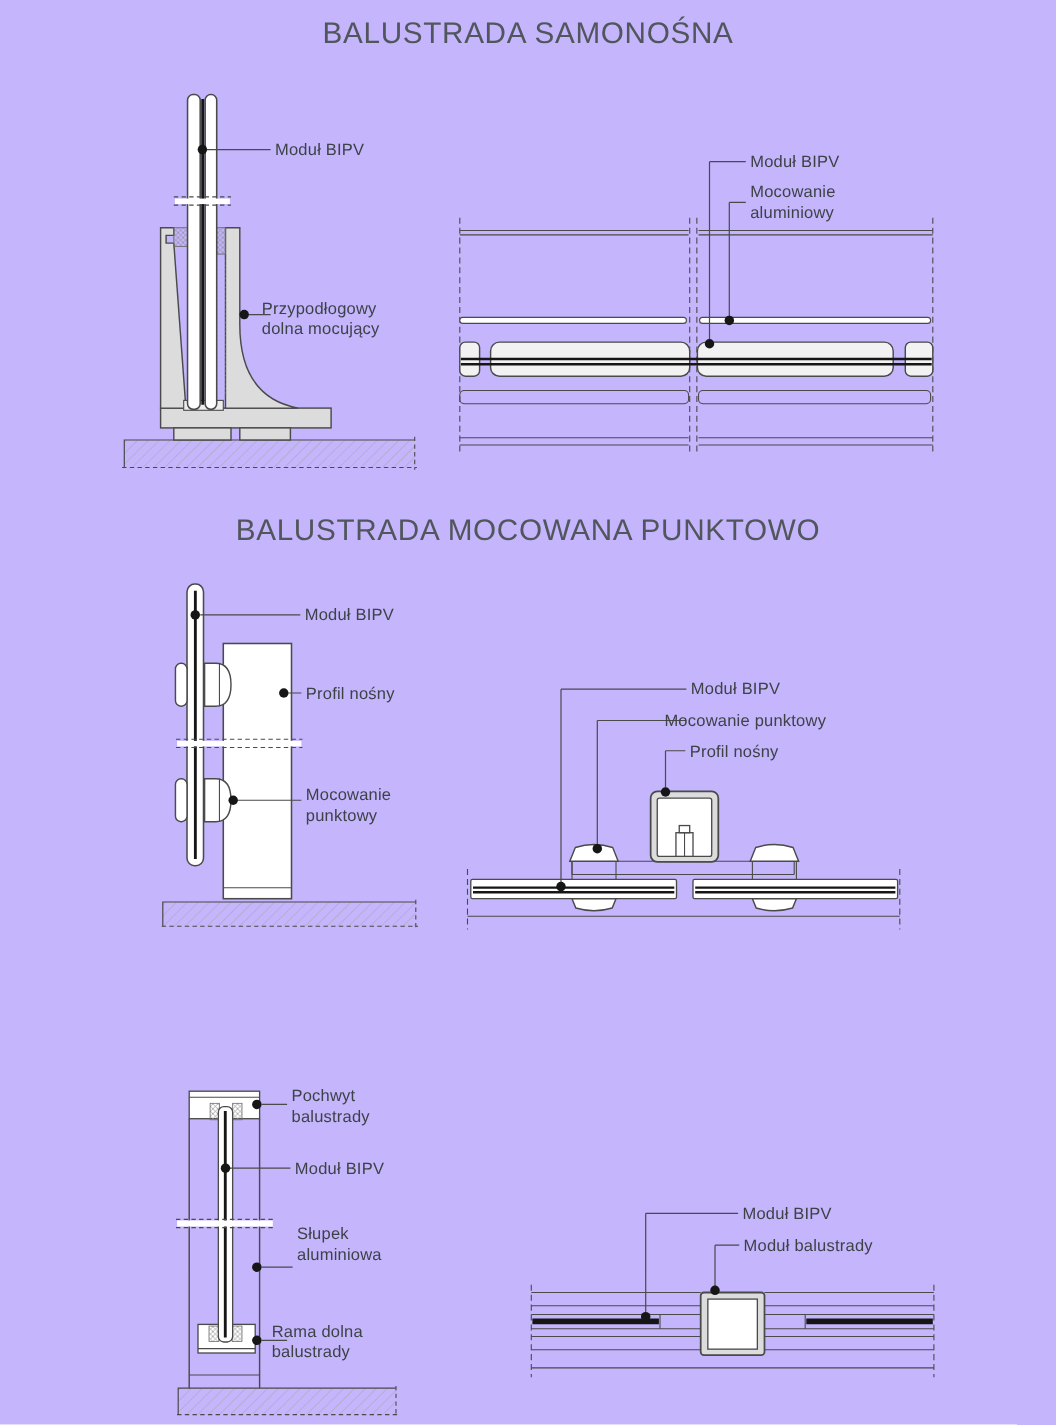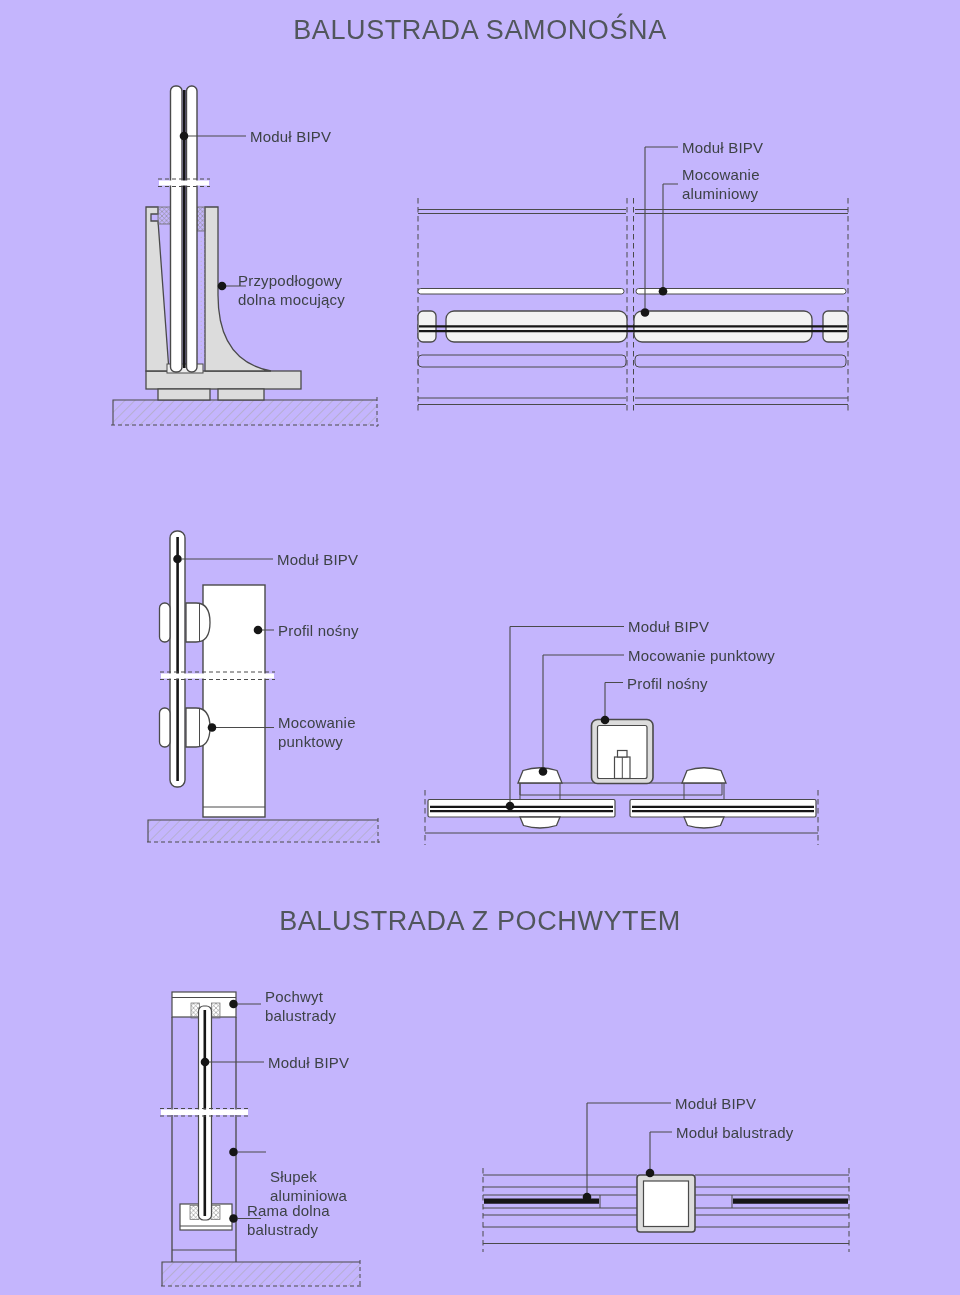--- a/index.html
+++ b/index.html
@@ -197,49 +197,49 @@
       <rect x="637" y="1175" width="58" height="57" rx="3" class="gfill16"></rect>
       <rect x="643.5" y="1181" width="45" height="45.5" class="wfill12"></rect>
 
       <path class="ln" d="M587,1103 H671 M587,1103 V1193 M650,1132 H672 M650,1132 V1169"></path>
       <circle cx="587" cy="1197" r="4.3" class="dot"></circle>
       <circle cx="650" cy="1173" r="4.3" class="dot"></circle>
     </g>
   </svg>
 
   <div class="title" style="top:15px">BALUSTRADA SAMONOŚNA</div>
-  <div class="title" style="top:906px">BALUSTRADA Z POCHWYTEM</div>
+  <div class="title" style="top:467px">BALUSTRADA MOCOWANA PUNKTOWO</div>
 
   <div class="lbl" style="left:250px;top:126.5px">Moduł BIPV</div>
   <div class="lbl" style="left:238px;top:270.5px">
     <div>Przypodłogowy</div>
     <div>dolna mocujący</div>
   </div>
   <div class="lbl" style="left:682px;top:137.5px">Moduł BIPV</div>
   <div class="lbl" style="left:682px;top:164.5px">
     <div>Mocowanie</div>
     <div>aluminiowy</div>
   </div>
 
   <div class="lbl" style="left:277px;top:549.5px">Moduł BIPV</div>
   <div class="lbl" style="left:278px;top:620.5px">Profil nośny</div>
   <div class="lbl" style="left:278px;top:712.5px">
     <div>Mocowanie</div>
     <div>punktowy</div>
   </div>
   <div class="lbl" style="left:628px;top:616.5px">Moduł BIPV</div>
-  <div class="lbl" style="left:628px;top:645.5px">Mocowanie punktowy</div>
+  <div class="lbl" style="left:604px;top:645.5px">Mocowanie punktowy</div>
   <div class="lbl" style="left:627px;top:673.5px">Profil nośny</div>
 
   <div class="lbl" style="left:265px;top:987px">
     <div>Pochwyt</div>
     <div>balustrady</div>
   </div>
   <div class="lbl" style="left:268px;top:1052.5px">Moduł BIPV</div>
-  <div class="lbl" style="left:270px;top:1167px">
+  <div class="lbl" style="left:270px;top:1112px">
     <div>Słupek</div>
     <div>aluminiowa</div>
   </div>
   <div class="lbl" style="left:247px;top:1200.5px">
     <div>Rama dolna</div>
     <div>balustrady</div>
   </div>
   <div class="lbl" style="left:675px;top:1093.5px">Moduł BIPV</div>
   <div class="lbl" style="left:676px;top:1122.5px">Moduł balustrady</div>
 

